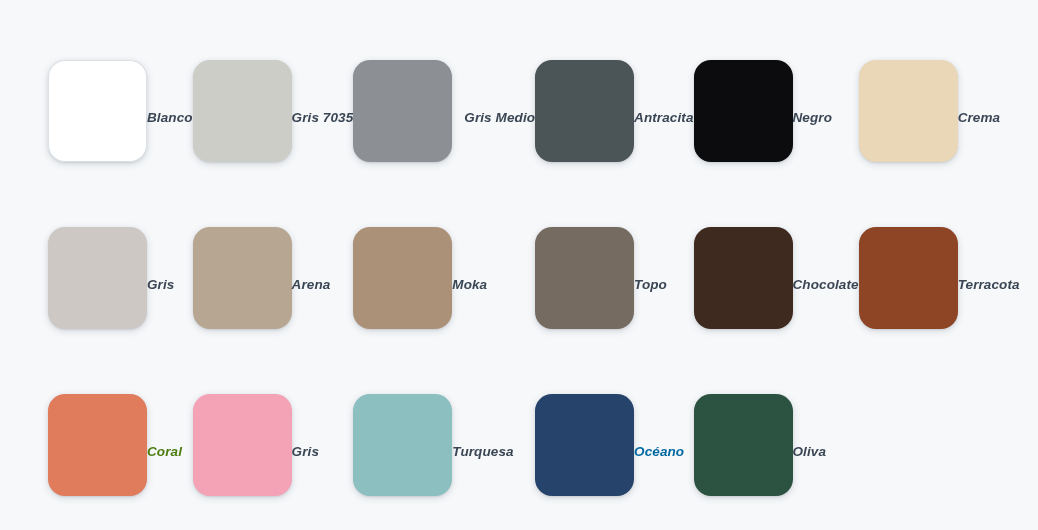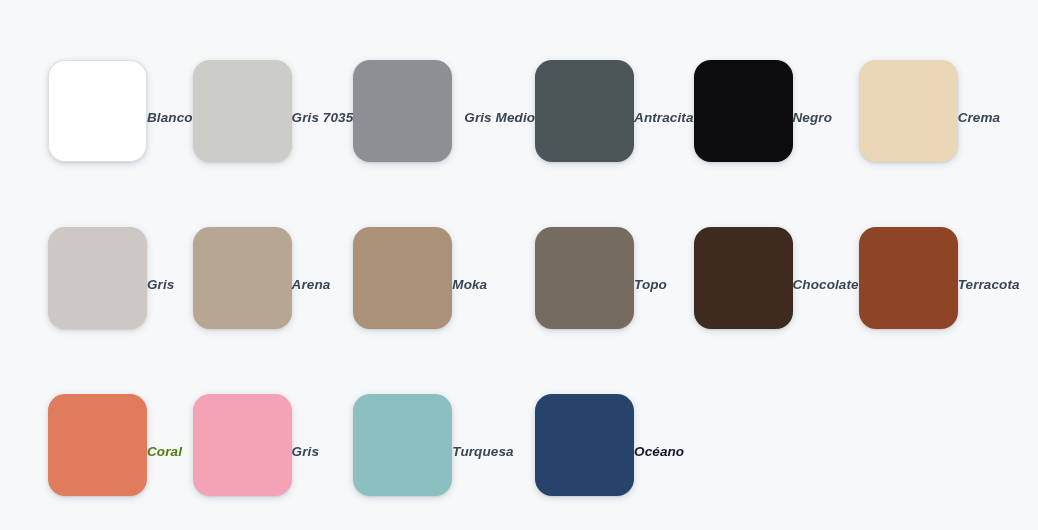--- a/index.html
+++ b/index.html
@@ -116,15 +116,19 @@
     <div class="swatch-cell">
       <div class="swatch-chip" style="background-color: rgb(244, 162, 182);"></div>
       <div class="swatch-label" style="color: rgb(59, 70, 84);">Gris</div>
     </div>
     <div class="swatch-cell">
       <div class="swatch-chip" style="background-color: rgb(139, 191, 192);"></div>
       <div class="swatch-label" style="color: rgb(59, 70, 84);">Turquesa</div>
     </div>
     <div class="swatch-cell">
       <div class="swatch-chip" style="background-color: rgb(38, 67, 107);"></div>
-      <div class="swatch-label" style="color: #0f172a;">Océano</div>
+      <div class="swatch-label" style="color: #0369a1;">Océano</div>
+    </div>
+    <div class="swatch-cell">
+      <div class="swatch-chip" style="background-color: rgb(44, 82, 65);"></div>
+      <div class="swatch-label" style="color: rgb(59, 70, 84);">Oliva</div>
     </div>
   </div>
 
 </body></html>

